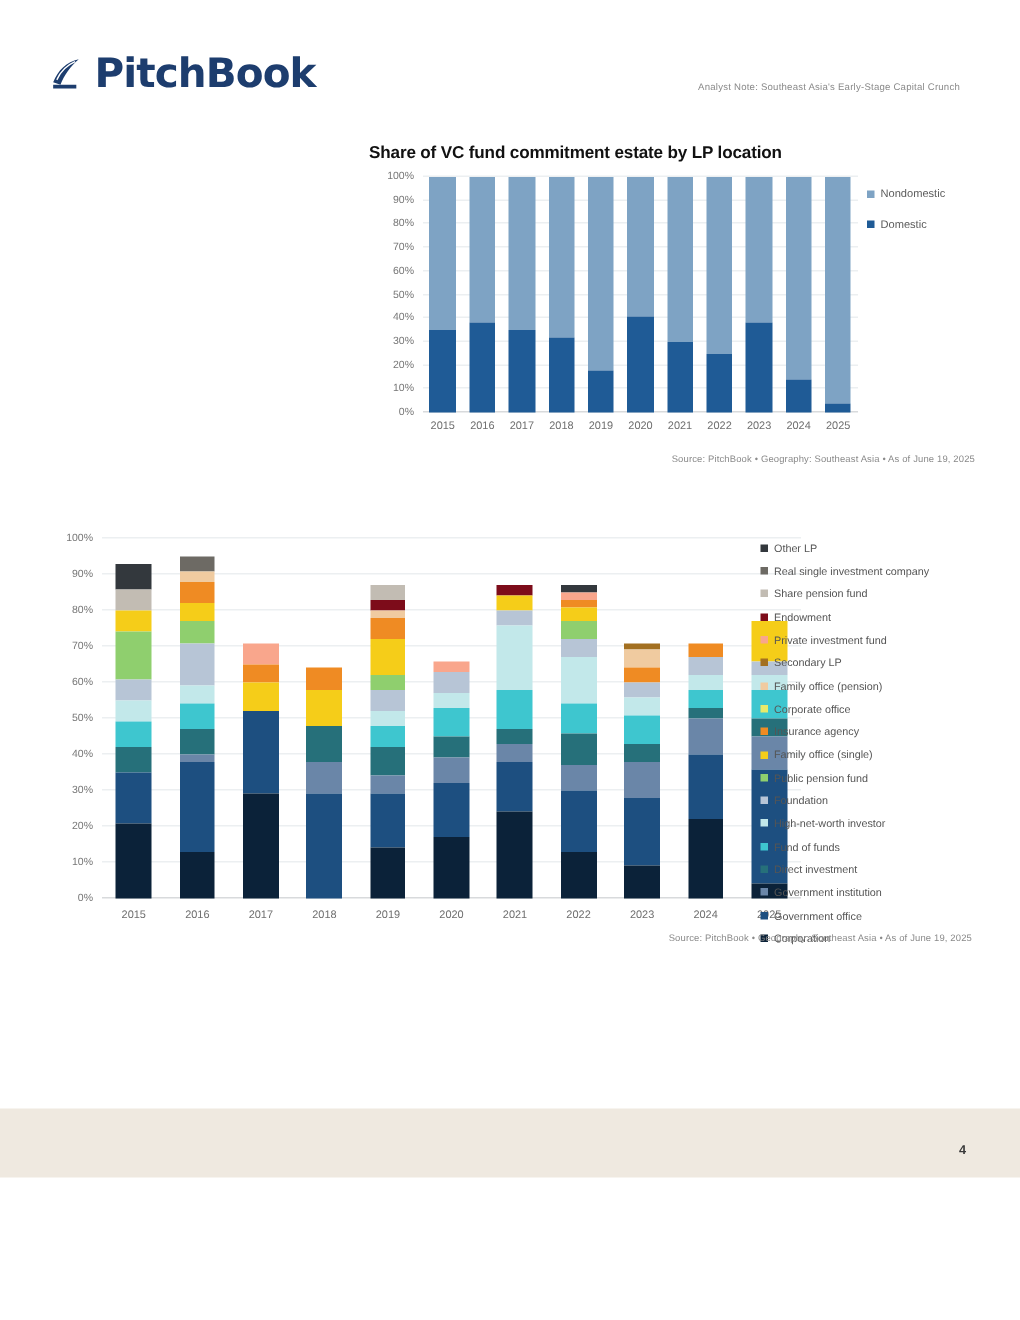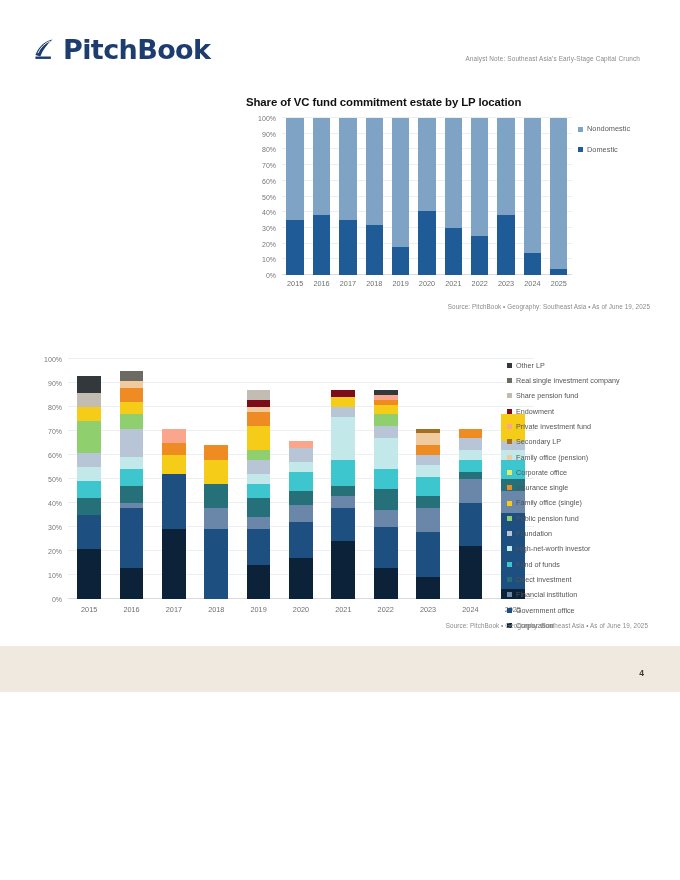--- a/index.html
+++ b/index.html
@@ -2,21 +2,21 @@
 <html><head>
 <meta charset="utf-8">
 <style>
   html,body{margin:0;padding:0;}
   body{
     width:680px;height:880px;position:relative;overflow:hidden;
     background:#ffffff;
     font-family:"Liberation Sans", sans-serif;
     color:#333;
   }
-  .page{position:relative;width:680px;height:692px;}
+  .page{position:relative;width:680px;height:785px;}
 
   
   .logo-wrap{position:absolute;left:33px;top:36px;display:flex;align-items:center;gap:4px;}
   .logo-mark{width:26px;height:26px;flex:0 0 26px;}
   .logo-text{
     font-family:"DejaVu Sans", sans-serif;
     font-size:27px;font-weight:700;color:#1d3d6e;letter-spacing:-.6px;line-height:1;
   }
   .analyst-note{
     position:absolute;right:40px;top:55px;
@@ -431,21 +431,21 @@
         <div class="lg-item">
           <span class="lg-sw" style="background: rgb(240, 203, 160);"></span>
           <span class="lg-tx">Family office (pension)</span>
         </div>
         <div class="lg-item">
           <span class="lg-sw" style="background: rgb(232, 234, 106);"></span>
           <span class="lg-tx">Corporate office</span>
         </div>
         <div class="lg-item">
           <span class="lg-sw" style="background: rgb(239, 139, 35);"></span>
-          <span class="lg-tx">Insurance single</span>
+          <span class="lg-tx">Insurance agency</span>
         </div>
         <div class="lg-item">
           <span class="lg-sw" style="background: rgb(245, 205, 25);"></span>
           <span class="lg-tx">Family office (single)</span>
         </div>
         <div class="lg-item">
           <span class="lg-sw" style="background: rgb(143, 207, 110);"></span>
           <span class="lg-tx">Public pension fund</span>
         </div>
         <div class="lg-item">
@@ -459,21 +459,21 @@
         <div class="lg-item">
           <span class="lg-sw" style="background: rgb(62, 198, 207);"></span>
           <span class="lg-tx">Fund of funds</span>
         </div>
         <div class="lg-item">
           <span class="lg-sw" style="background: rgb(38, 112, 122);"></span>
           <span class="lg-tx">Direct investment</span>
         </div>
         <div class="lg-item">
           <span class="lg-sw" style="background: rgb(106, 134, 168);"></span>
-          <span class="lg-tx">Financial institution</span>
+          <span class="lg-tx">Government institution</span>
         </div>
         <div class="lg-item">
           <span class="lg-sw" style="background: rgb(29, 79, 128);"></span>
           <span class="lg-tx">Government office</span>
         </div>
         <div class="lg-item">
           <span class="lg-sw" style="background: rgb(11, 34, 57);"></span>
           <span class="lg-tx">Corporation</span>
         </div>
       </div>

